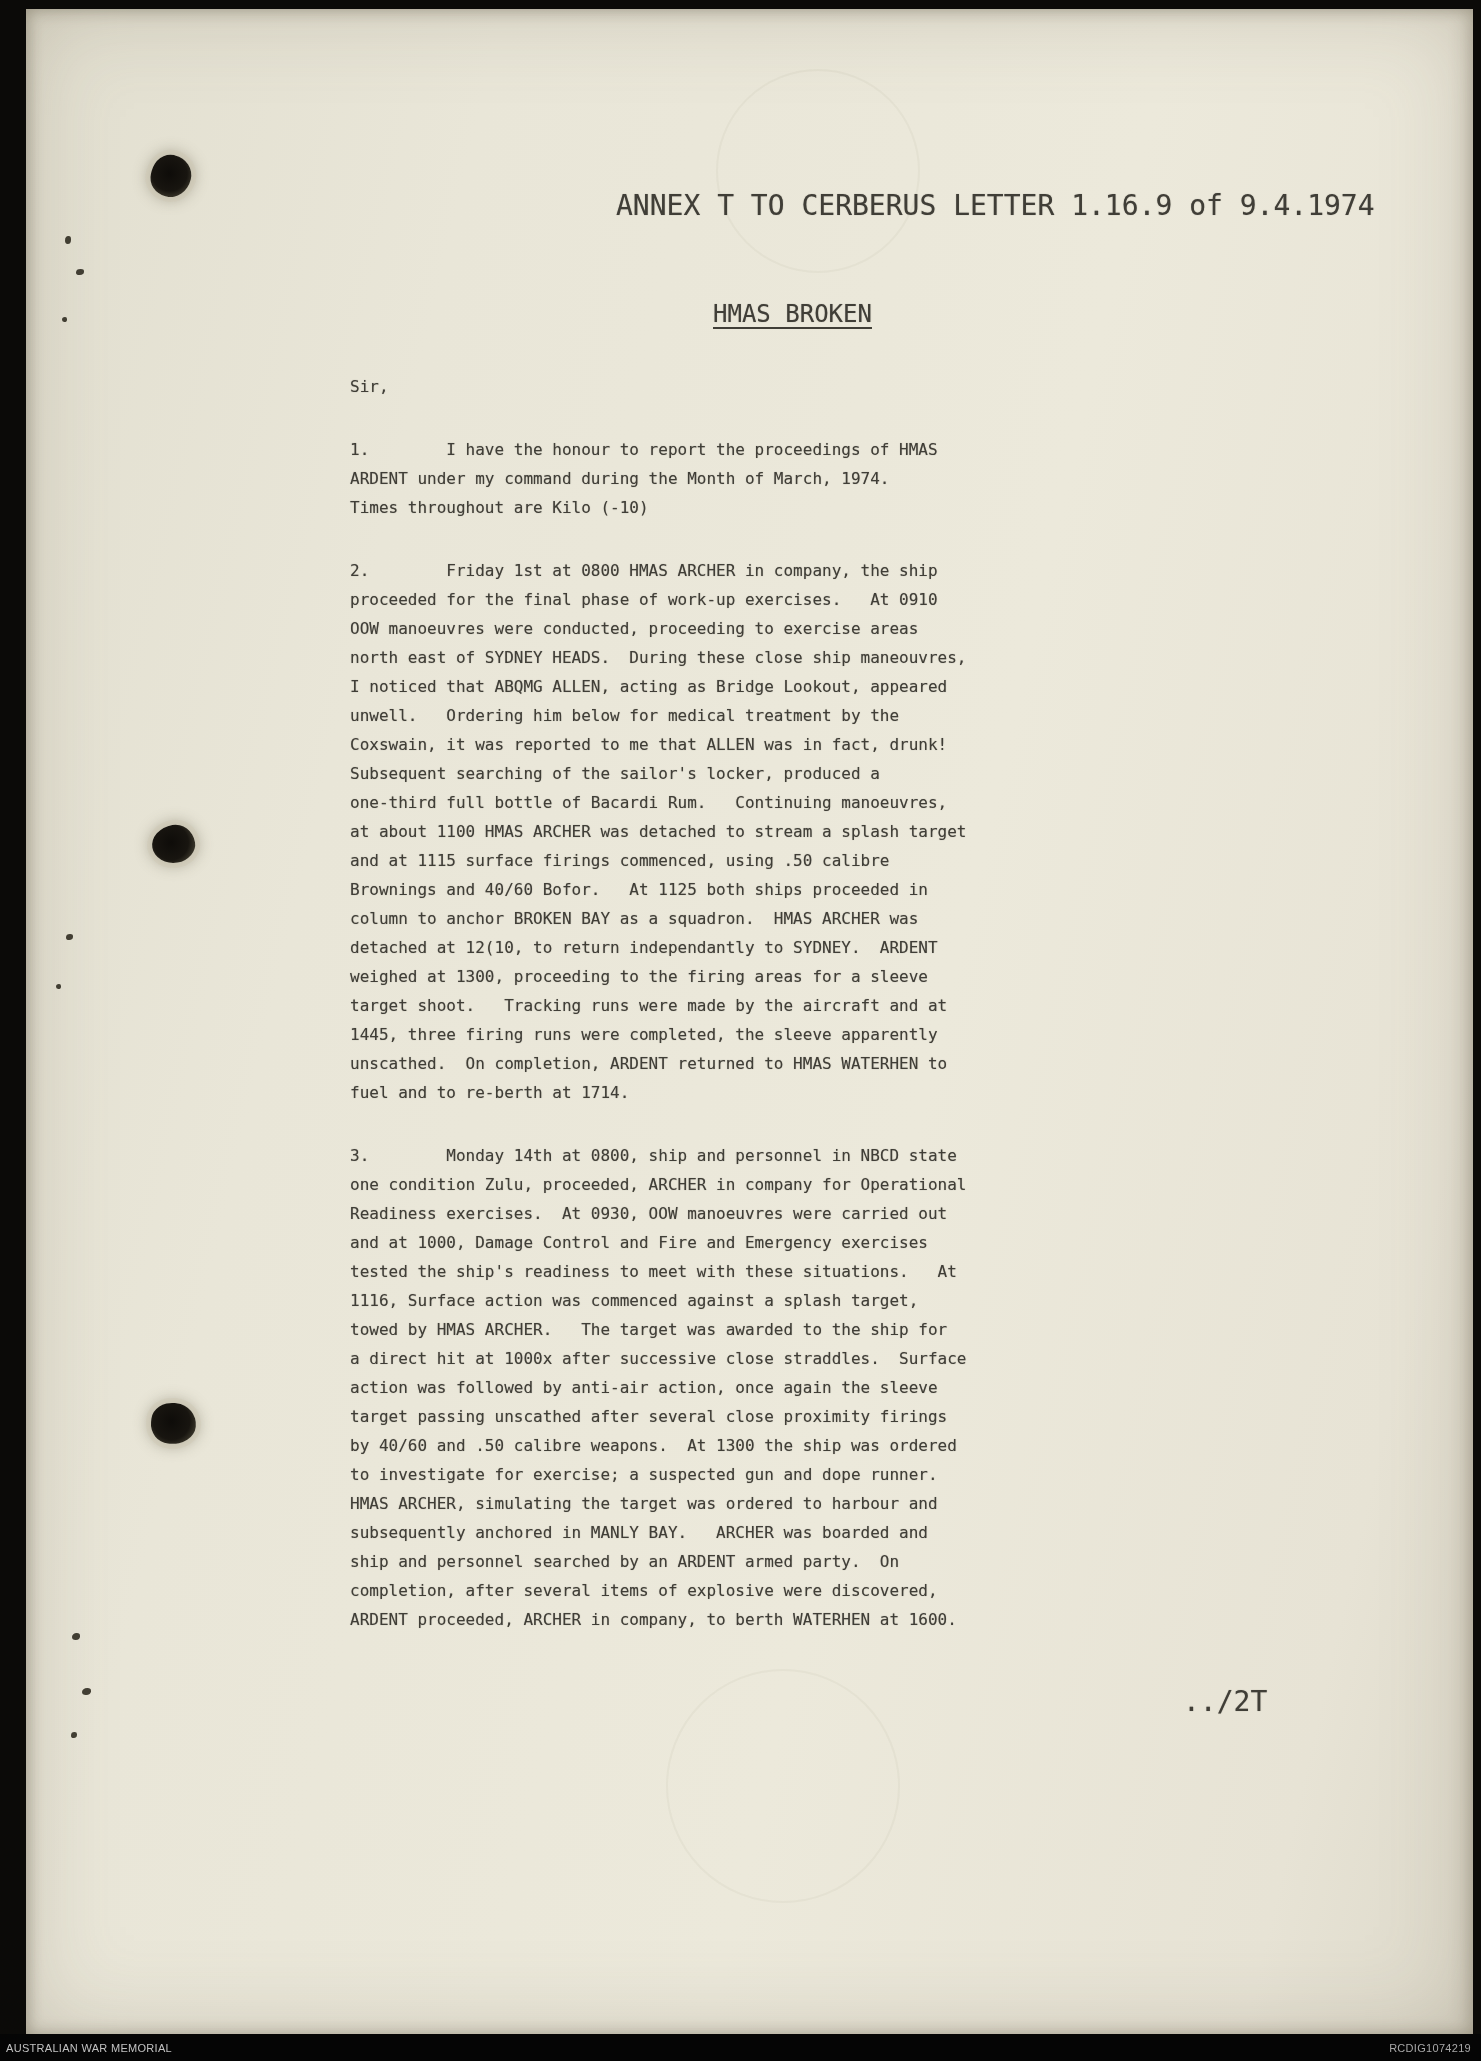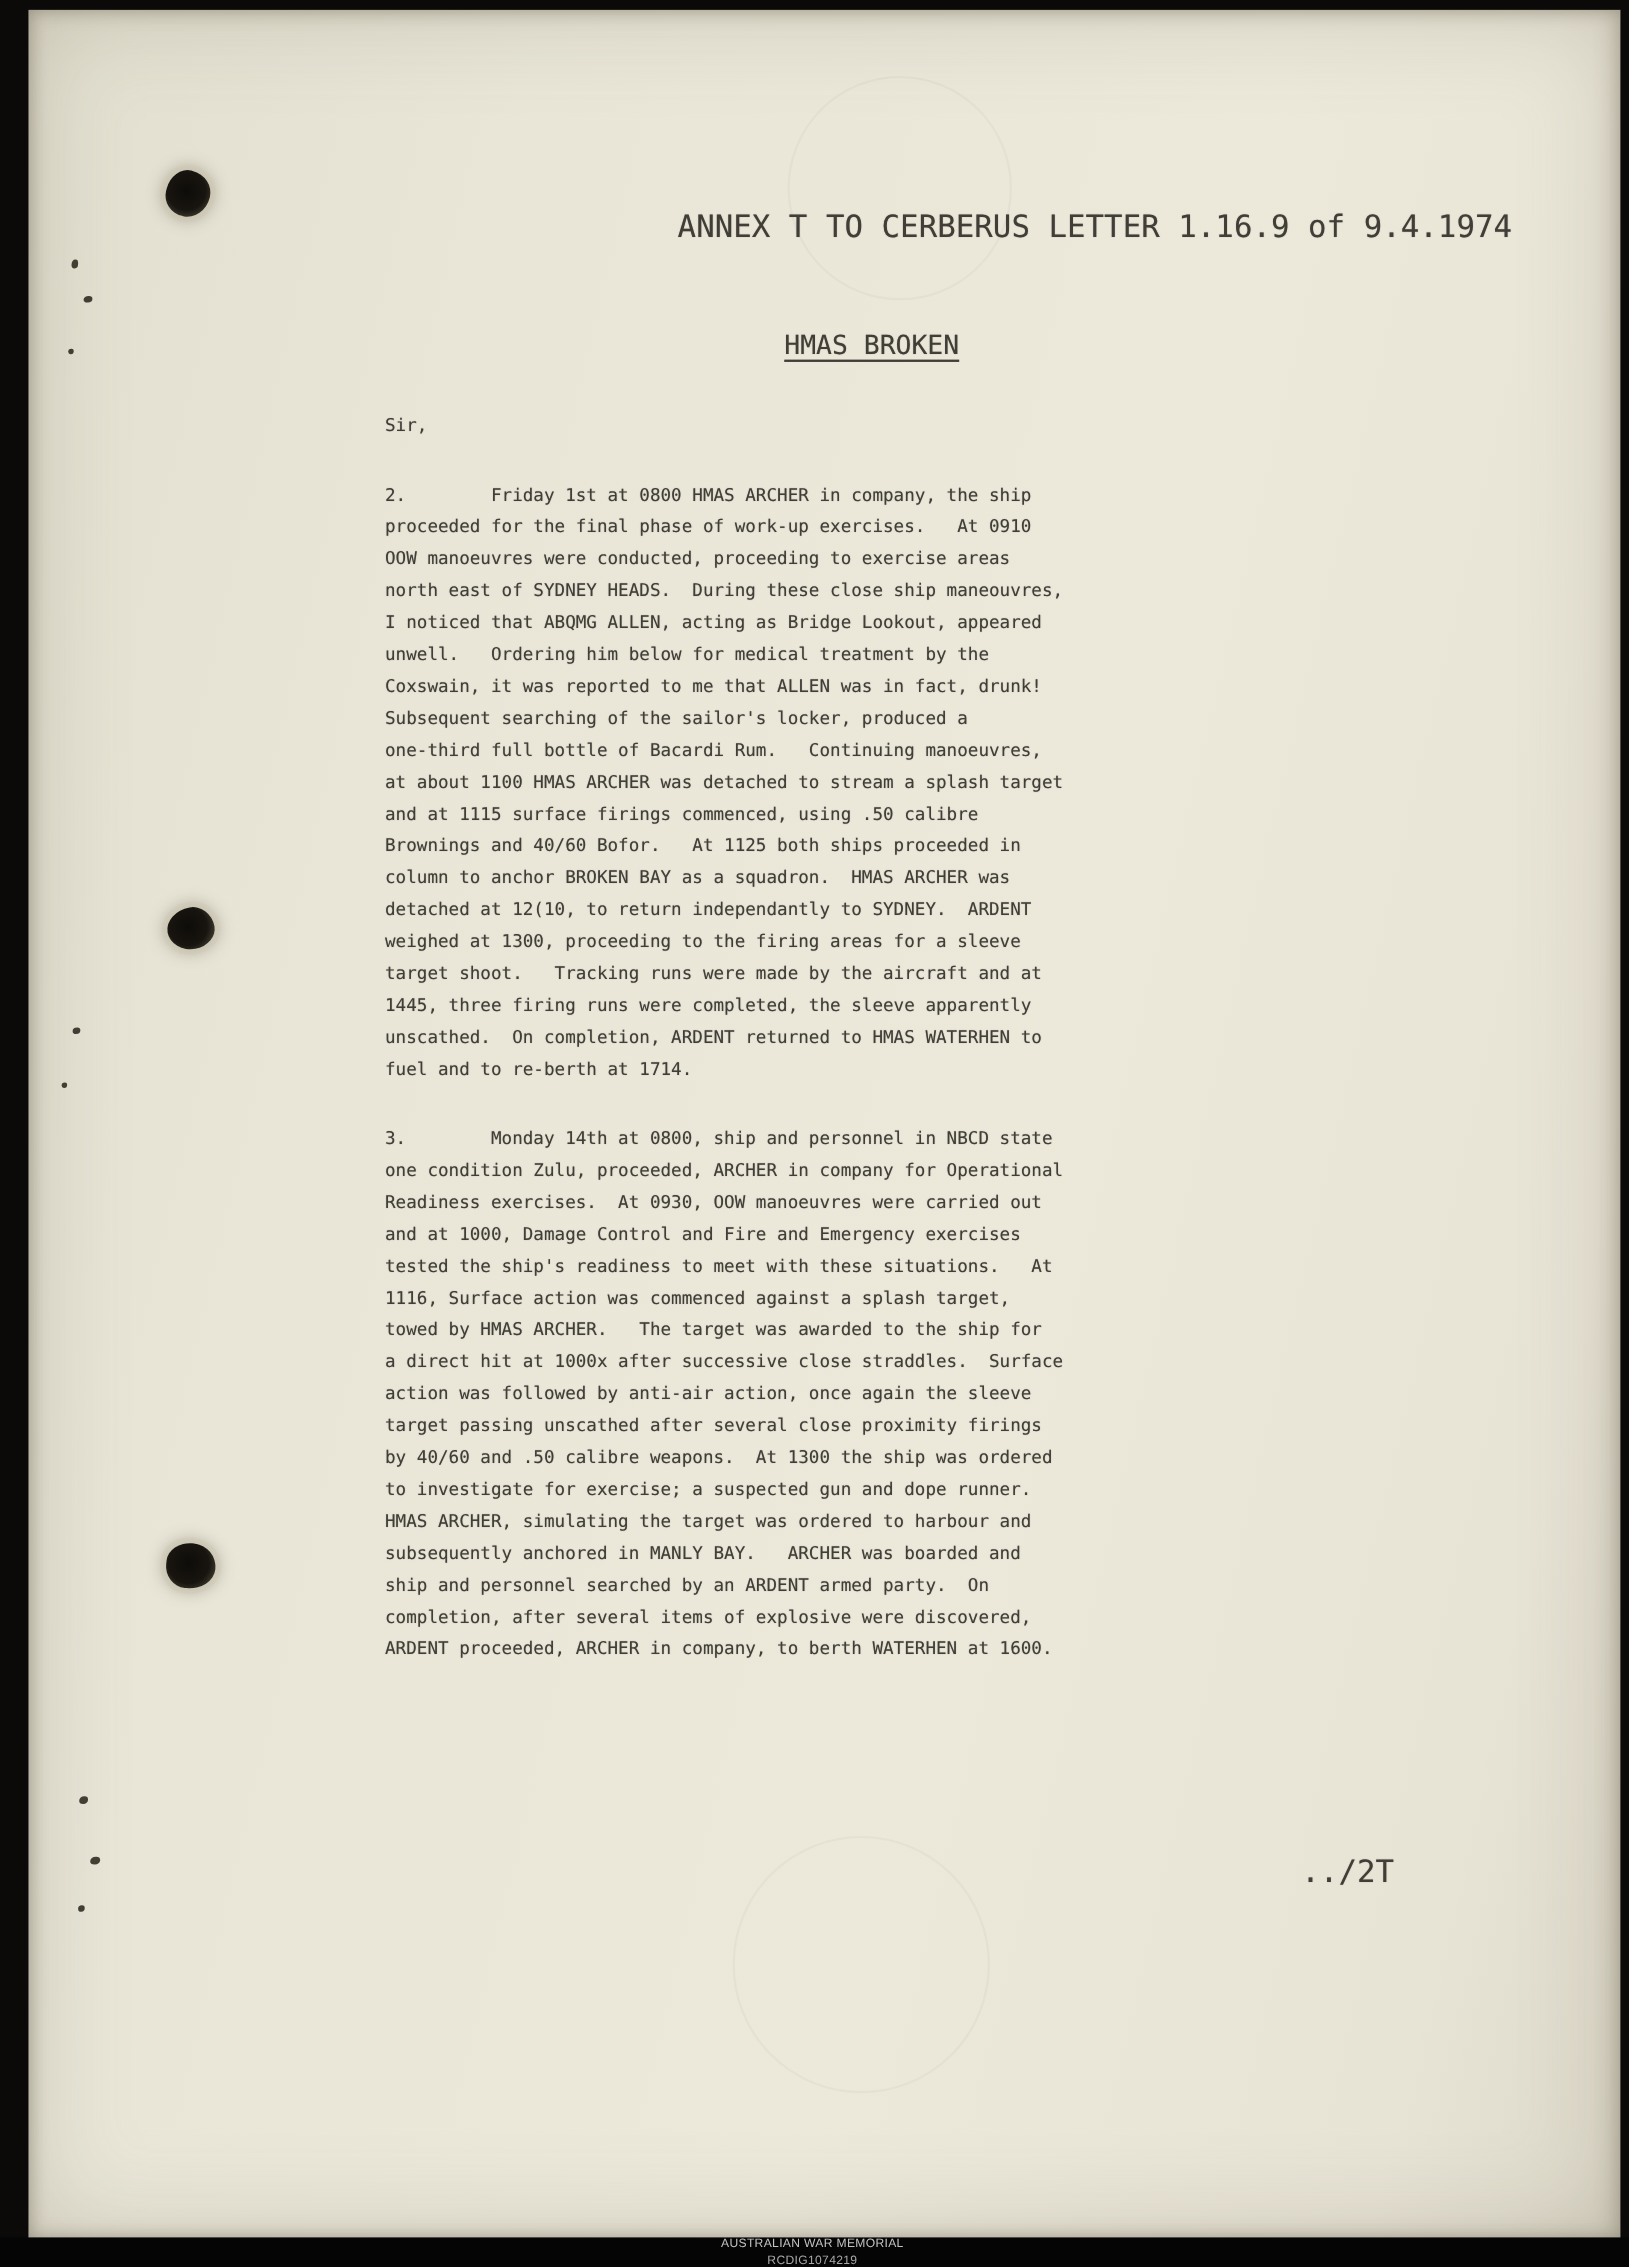--- a/index.html
+++ b/index.html
@@ -88,21 +88,20 @@
     width: 1481px;
     height: 27px;
     background: #050505;
     display: flex;
     align-items: center;
     justify-content: space-between;
     box-sizing: border-box;
     padding: 0 10px 0 6px;
     font-family: "Liberation Sans", sans-serif;
     font-size: 11px;
-    flex-direction: column;
   }
   .scan-bar .archive-name { color: #c2c2c2; letter-spacing: 0.3px; }
   .scan-bar .reference-id { color: #a8a8a8; letter-spacing: 0.3px; }
 </style>
 </head>
 <body>
 
 <div class="scan">
   <div class="paper">
 
@@ -121,20 +120,23 @@
     <span class="speck" style="left:46px;top:1624px;width:8px;height:7px;"></span>
     <span class="speck" style="left:56px;top:1679px;width:9px;height:7px;"></span>
     <span class="speck" style="left:45px;top:1723px;width:6px;height:6px;"></span>
 
     <div class="annex-header ink">ANNEX T TO CERBERUS LETTER 1.16.9 of 9.4.1974</div>
 
     <div class="doc-title ink">HMAS BROKEN</div>
 
     <div class="body-text ink">
       <div class="salutation">Sir,</div>
+      <div class="para">1.        I have the honour to report the proceedings of HMAS
+ARDENT under my command during the Month of March, 1974.
+Times throughout are Kilo (-10)</div>
       <div class="para">2.        Friday 1st at 0800 HMAS ARCHER in company, the ship
 proceeded for the final phase of work-up exercises.   At 0910
 OOW manoeuvres were conducted, proceeding to exercise areas
 north east of SYDNEY HEADS.  During these close ship maneouvres,
 I noticed that ABQMG ALLEN, acting as Bridge Lookout, appeared
 unwell.   Ordering him below for medical treatment by the
 Coxswain, it was reported to me that ALLEN was in fact, drunk!
 Subsequent searching of the sailor's locker, produced a
 one-third full bottle of Bacardi Rum.   Continuing manoeuvres,
 at about 1100 HMAS ARCHER was detached to stream a splash target

